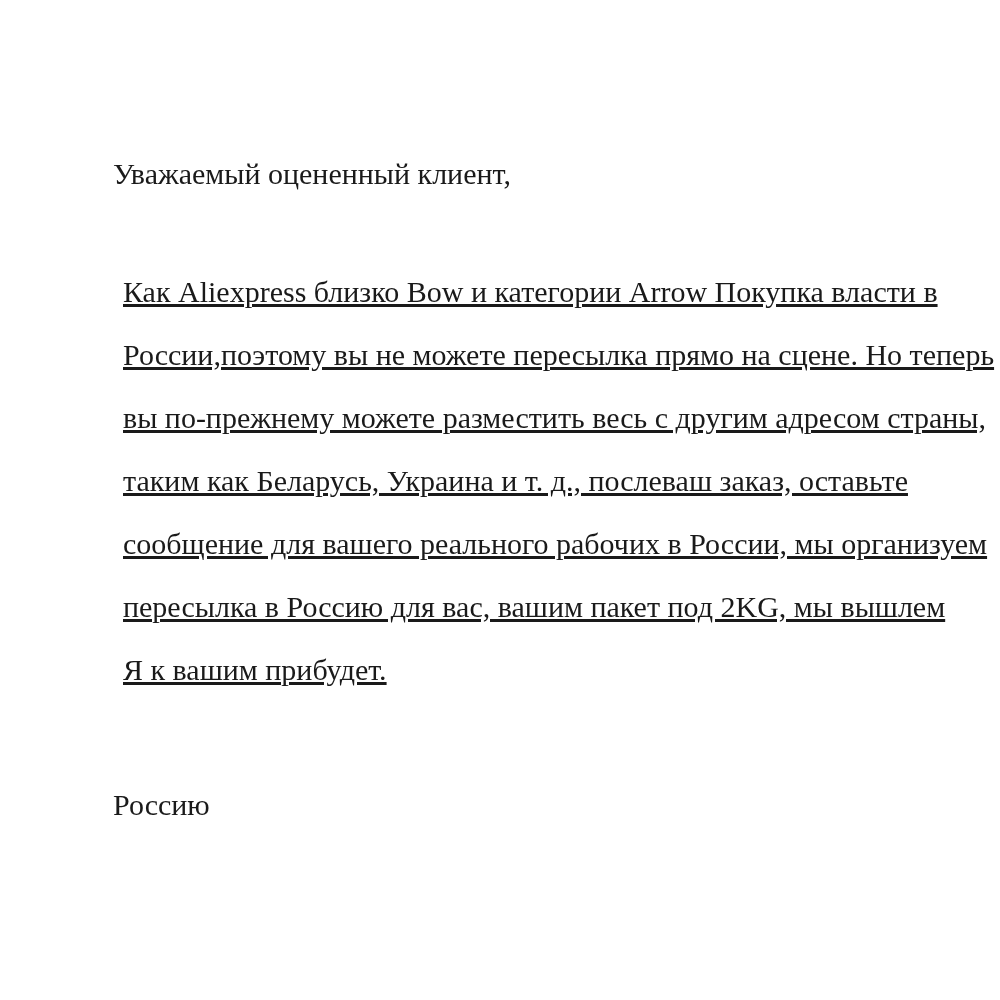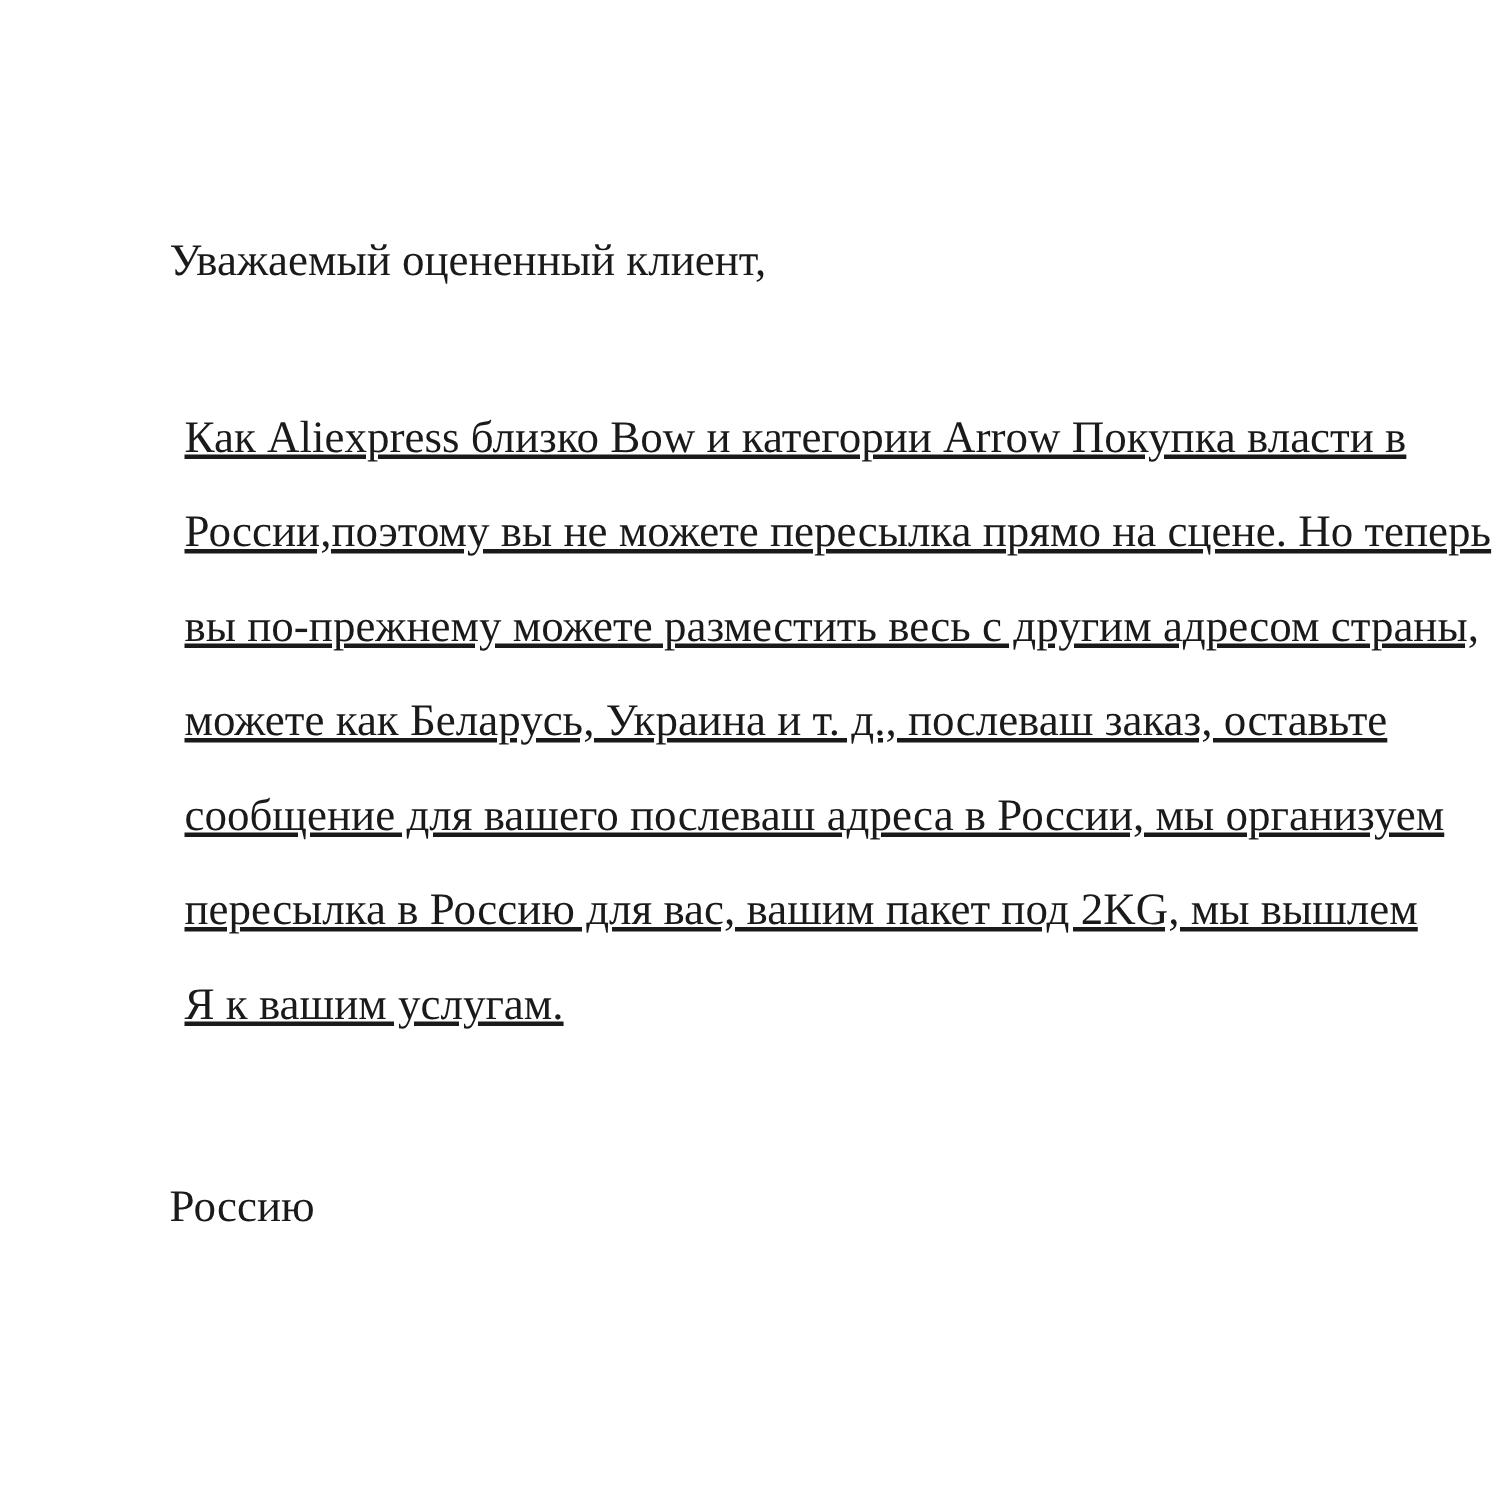--- a/index.html
+++ b/index.html
@@ -49,21 +49,21 @@
 <body>
 
 <div class="page">
 
   <div class="greeting">Уважаемый оцененный клиент,</div>
 
   <div class="body-text">
     <div class="line">Как Aliexpress близко Bow и категории Arrow Покупка власти в</div>
     <div class="line">России,поэтому вы не можете пересылка прямо на сцене. Но теперь</div>
     <div class="line">вы по-прежнему можете разместить весь с другим адресом страны,</div>
-    <div class="line">можете как Беларусь, Украина и т. д., послеваш заказ, оставьте</div>
-    <div class="line">сообщение для вашего послеваш адреса в России, мы организуем</div>
+    <div class="line">таким как Беларусь, Украина и т. д., послеваш заказ, оставьте</div>
+    <div class="line">сообщение для вашего реального рабочих в России, мы организуем</div>
     <div class="line">пересылка в Россию для вас, вашим пакет под 2KG, мы вышлем</div>
-    <div class="line">Я к вашим услугам.</div>
+    <div class="line">Я к вашим прибудет.</div>
   </div>
 
   <div class="signature">Россию</div>
 
 </div>
 
 </body></html>

